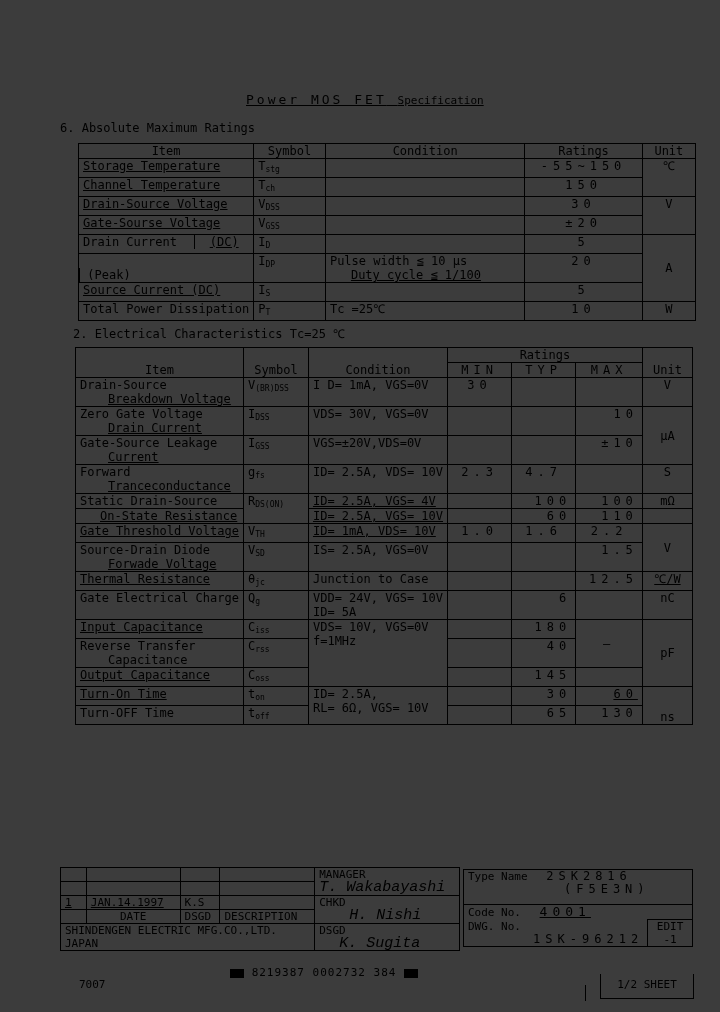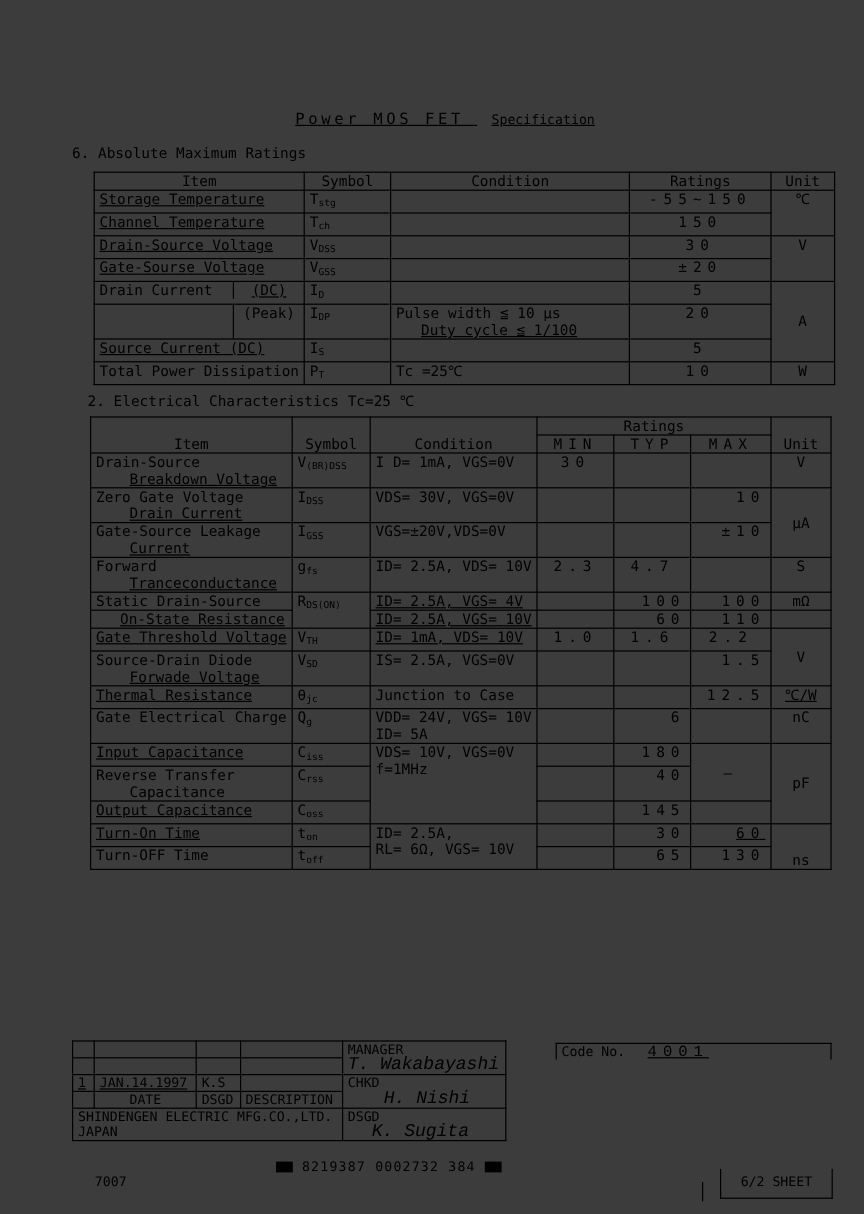--- a/index.html
+++ b/index.html
@@ -3,21 +3,21 @@
 <meta charset="utf-8">
 <style>
   html, body { margin:0; padding:0; }
   body {
     width:720px; height:1012px; background:#3c3c3c; color:#000;
     font-family:"DejaVu Sans Mono", monospace; font-size:12px;
     position:relative; overflow:hidden;
   }
   .abs { position:absolute; }
   .title { left:246px; top:92px; font-size:13px; text-decoration:underline; letter-spacing:3px; white-space:nowrap; }
-  .title .small { font-size:11px; letter-spacing:0;margin-left:12px; }
+  .title .small { font-size:11px; letter-spacing:0; }
   .sec { font-size:12px; white-space:nowrap; }
   table { border-collapse:collapse; position:absolute; font-size:12px; }
   td { border:1px solid #000; padding:0 4px; line-height:14px; vertical-align:top; white-space:nowrap; }
   .c { text-align:center; }
   .r { text-align:right; }
   .num { letter-spacing:5px; }
   sub { font-size:8px; vertical-align:-2px; }
   .ul { text-decoration:underline; }
   .ind { padding-left:28px; }
   .foot td { line-height:13px; font-size:11px; }
@@ -84,21 +84,21 @@
             <span style="width:58px;border-left:1px solid #000;text-align:center;" class="ul">(DC)</span>
           </div>
     </td>
     <td><span>I</span><sub>D</sub></td>
     <td></td>
     <td class="c num">5</td>
     <td class="c" rowspan="3" style="vertical-align:middle;">A</td>
   </tr>
   <tr>
     <td style="padding:0;height:28px;">
-      <div style="display:flex;height:100%;">
+      <div style="display:flex;height:100%;flex-direction:column;">
             <span style="flex:1;"></span>
             <span style="width:58px;border-left:1px solid #000;text-align:center;">(Peak)</span>
           </div>
     </td>
     <td><span>I</span><sub>DP</sub></td>
     <td>
           <div>Pulse width ≦ 10 μs</div>
           <div style="padding-left:8px;margin-left:13px;" class="ul">Duty cycle ≦ 1/100</div>
         </td>
     <td class="c num">20</td>
@@ -307,21 +307,21 @@
   <tr>
     <td>Turn-OFF Time</td>
     <td><span>t</span><sub>off</sub></td>
     <td class="c num"></td>
     <td class="r num">65</td>
     <td class="r num">130</td>
   </tr>
 </tbody>
   </table>
 
-<table class="foot" style="left:60px;top:867px;width:362px;">
+<table class="foot" style="left:60px;top:867px;width:400px;">
   <colgroup>
       <col style="width:26px">
       <col style="width:94px">
       <col style="width:40px">
       <col style="width:95px">
       <col style="width:145px">
     </colgroup>
   <tbody>
       <tr>
         <td style="height:13px;"></td>
@@ -367,31 +367,48 @@
   </tr>
 </tbody>
   </table>
 
 <table class="foot" style="left:463px;top:869px;width:230px;">
   <colgroup>
       <col style="width:185px">
       <col style="width:45px">
     </colgroup>
   <tbody>
+      <tr>
+    <td colspan="2" style="height:34px;">
+      <span>Type Name</span>
+      <span class="num" style="padding-left:12px;font-size:12px;">2SK2816</span>
+      <div class="num" style="padding-left:96px;font-size:12px;">(F5E3N)</div>
+    </td>
+  </tr>
   <tr>
     <td colspan="2" style="border-bottom:none;">
       <span>Code No.</span>
-      <span class="num ul" style="padding-left:12px;font-size:13px;font-family:Liberation Mono, monospace;">4001</span>
+      <span class="num ul" style="padding-left:12px;font-size:13px;">4001</span>
     </td>
+  </tr>
+  <tr>
+    <td style="border-top:none;height:26px;">
+      <div>DWG. No.</div>
+      <div class="num r" style="font-size:12px;">1SK-96212</div>
+    </td>
+    <td class="c">
+          <div>EDIT</div>
+          <div>-1</div>
+        </td>
   </tr>
 </tbody>
   </table>
 
 <div class="abs" style="left:600px;top:974px;width:92px;height:24px;border-left:1px solid #000;border-bottom:1px solid #000;border-right:1px solid #000;font-size:11px;line-height:22px;text-align:center;">
-  <span>6/2 SHEET</span>
+  <span>1/2 SHEET</span>
 </div>
 <div class="abs" style="left:585px;top:985px;width:1px;height:16px;background:#000;"></div>
 
 <div class="abs" style="left:60px;top:978px;font-size:11px;margin-left:19px;">7007</div>
 
 <div class="abs barcode">
   <span class="blk"></span>
   <span>8219387 0002732 384</span>
   <span class="blk"></span>
 </div>

